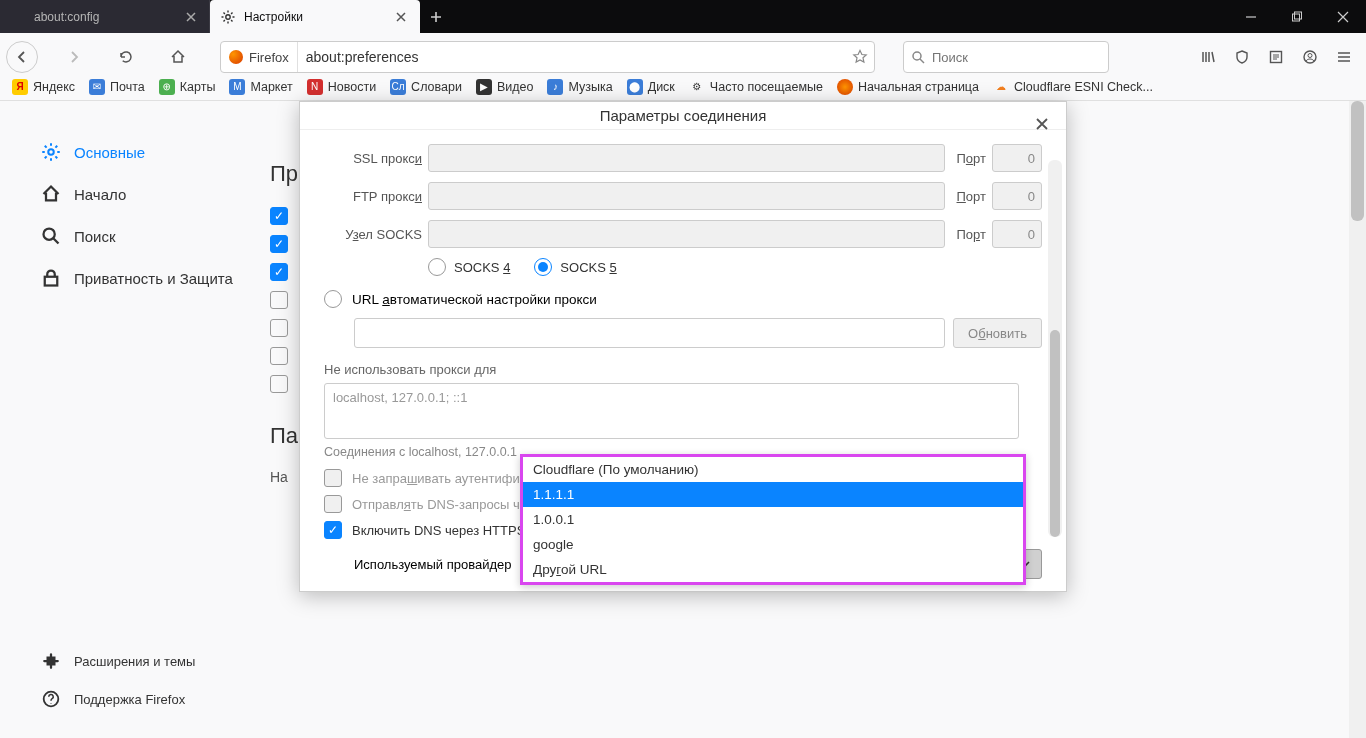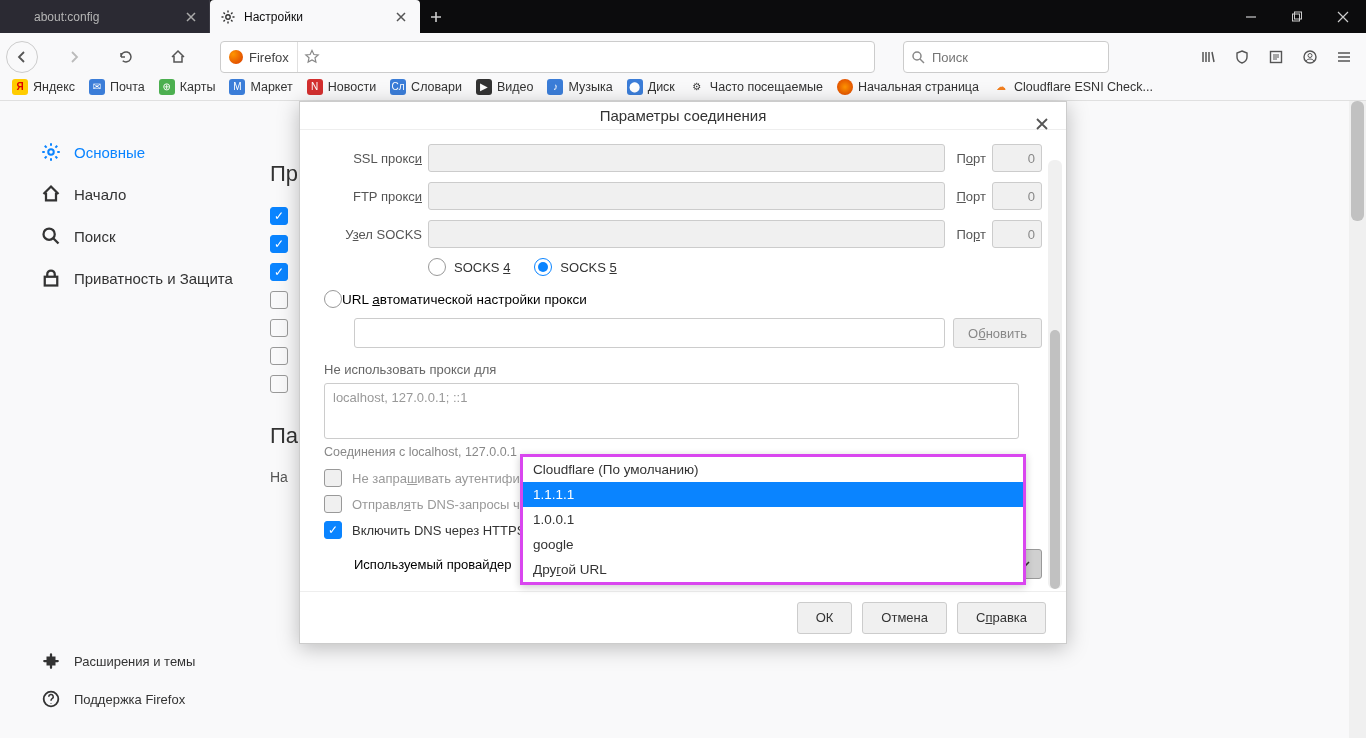--- a/index.html
+++ b/index.html
@@ -71,21 +71,21 @@
 .formrow .finput { flex: 1; height: 28px; border: 1px solid #ccc; border-radius: 3px; background: #f0f0f0; }
 .formrow .plabel { font-size: 13px; color: #555; margin-left: 6px; }
 .formrow .pinput { width: 50px; height: 28px; border: 1px solid #ccc; border-radius: 3px; text-align: right; padding-right: 6px; font-size: 13px; color: #888; background: #f0f0f0; }
 
 .radiorow { display: flex; align-items: center; gap: 8px; margin: 4px 0 14px 104px; }
 .radio { width: 18px; height: 18px; border: 1px solid #999; border-radius: 50%; display: inline-flex; align-items: center; justify-content: center; }
 .radio.checked { border-color: #0a84ff; }
 .radio.checked::after { content: ''; width: 10px; height: 10px; background: #0a84ff; border-radius: 50%; }
 .rlabel { font-size: 13px; color: #333; margin-right: 16px; }
 
-.autorow { display: flex; align-items: center; margin: 6px 0 10px 0; }
+.autorow { display: flex; align-items: center; gap: 10px; margin: 6px 0 10px 0; }
 .autorow .radio { margin-left: 0; }
 .autourl { display: flex; gap: 8px; margin: 0 0 14px 30px; }
 .autourl .uinput { flex: 1; height: 30px; border: 1px solid #ccc; border-radius: 3px; }
 .autourl .ubtn { padding: 0 14px; height: 30px; border: 1px solid #ccc; border-radius: 3px; background: #f0f0f0; font-size: 13px; color: #888; }
 
 .seclabel { font-size: 13px; color: #666; margin: 6px 0; }
 .noproxy { width: 695px; height: 56px; border: 1px solid #ccc; border-radius: 3px; padding: 6px 8px; font-size: 13px; color: #999; margin-bottom: 6px; }
 .example { font-size: 12.5px; color: #888; margin-bottom: 6px; }
 .conn-note { font-size: 12.5px; color: #888; margin-bottom: 10px; }
 
@@ -181,20 +181,21 @@
   <div class="navbtn">
       <svg width="16" height="16" viewBox="0 0 16 16">
         <path d="M2 8 L8 2 L14 8 M4 7v6h8V7" fill="none" stroke="#555" stroke-width="1.5"></path>
       </svg>
     </div>
   <div class="urlbar">
     <div class="identity">
       <span class="fxicon"></span>
       <span>Firefox</span>
     </div>
+    <div class="addr">about:preferences</div>
     <div class="star">
       <svg width="16" height="16" viewBox="0 0 16 16">
           <path d="M8 1.5l1.9 4 4.3.4-3.2 2.9.9 4.2L8 10.9 4.1 13l.9-4.2L1.8 5.9l4.3-.4z" fill="none" stroke="#888" stroke-width="1.2"></path>
         </svg>
     </div>
   </div>
   <div class="searchbar">
     <div class="sicon">
         <svg width="14" height="14" viewBox="0 0 14 14">
           <circle cx="6" cy="6" r="4" fill="none" stroke="#888" stroke-width="1.5"></circle>
@@ -457,19 +458,14 @@
         <div class="opt sel">1.1.1.1</div>
         <div class="opt">1.0.0.1</div>
         <div class="opt">google</div>
         <div class="opt">Дру<span class="u">г</span>ой URL</div>
       </div>
 
     </div>
     <div class="dlg-scroll">
         <div class="dthumb"></div>
       </div>
-    <div class="dlg-footer">
-      <button class="dbtn">ОК</button>
-      <button class="dbtn">Отмена</button>
-      <button class="dbtn">С<span class="u">п</span>равка</button>
-    </div>
   </div>
 </div>
 
 </body></html>

